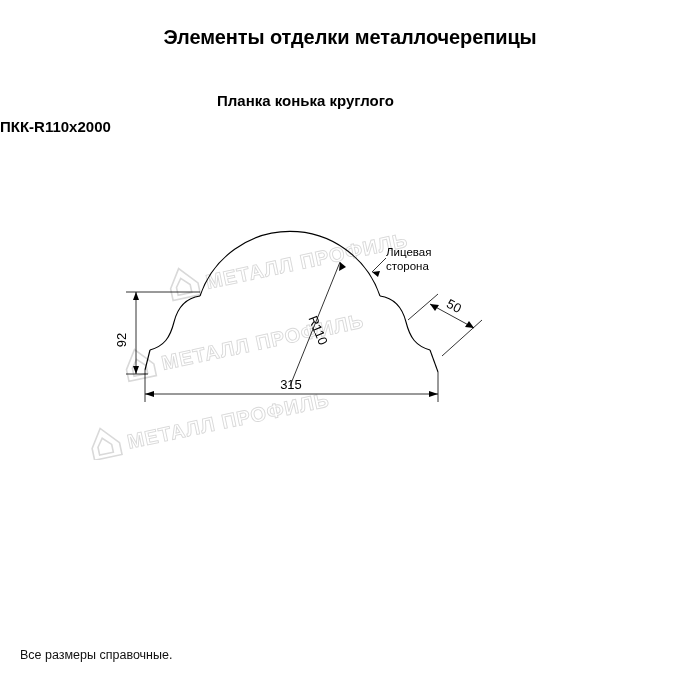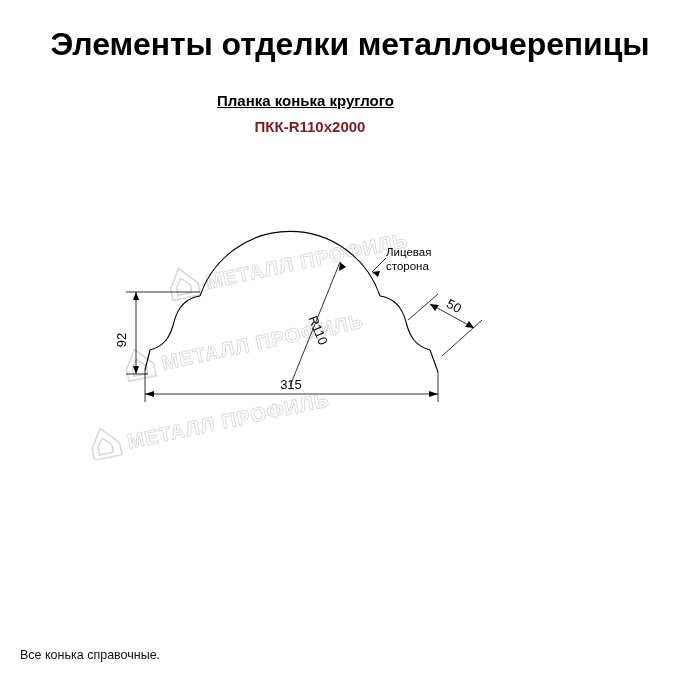--- a/index.html
+++ b/index.html
@@ -19,45 +19,44 @@
     position: relative;
     width: 700px;
     height: 700px;
   }
   .title {
     position: absolute;
     top: 26px;
     left: 0;
     width: 700px;
     text-align: center;
-    font-size: 32px;
+    font-size: 20px;
     font-weight: bold;
     letter-spacing: -0.1px;
     color: #000;
   }
   .subtitle {
     position: absolute;
     top: 92px;
     left: 0;
     width: 611px;
     text-align: center;
     font-size: 15px;
     font-weight: bold;
     color: #000;
-    text-decoration: underline;
   }
   .subtitle2 {
     position: absolute;
     top: 118px;
     left: 0;
     width: 620px;
-    text-align: center;
+    text-align: left;
     font-size: 15px;
     font-weight: bold;
-    color: #7f1d1d;
+    color: #000000;
   }
   .drawing {
     position: absolute;
     top: 170px;
     left: 90px;
     width: 520px;
     height: 290px;
   }
   .watermarks {
     position: absolute;
@@ -178,15 +177,15 @@
       <g>
         <line class="thin" x1="282" y1="102" x2="296" y2="88"></line>
         <path d="M282,102 l8,-1 l-2,6 z" fill="#000"></path>
         <text class="lbl-small" x="296" y="86">Лицевая</text>
         <text class="lbl-small" x="296" y="100">сторона</text>
       </g>
 
     </svg>
   </div>
 
-  <div class="footer l1">Все конька справочные.</div>
+  <div class="footer l1">Все размеры справочные.</div>
 
 </div>
 
 </body></html>

